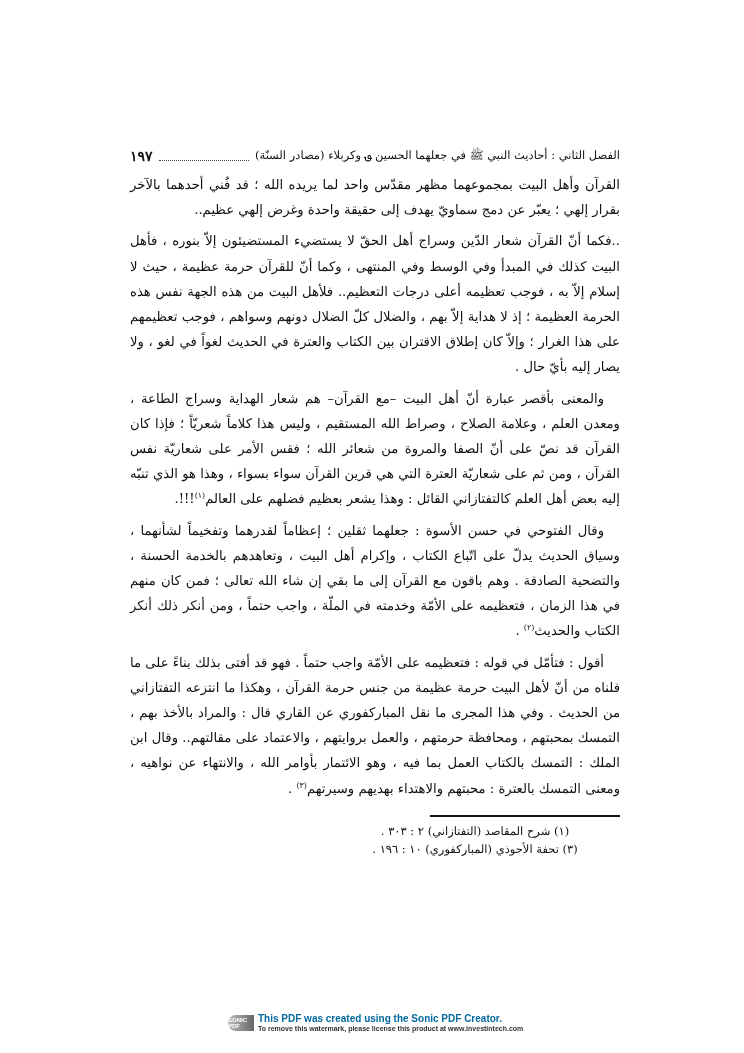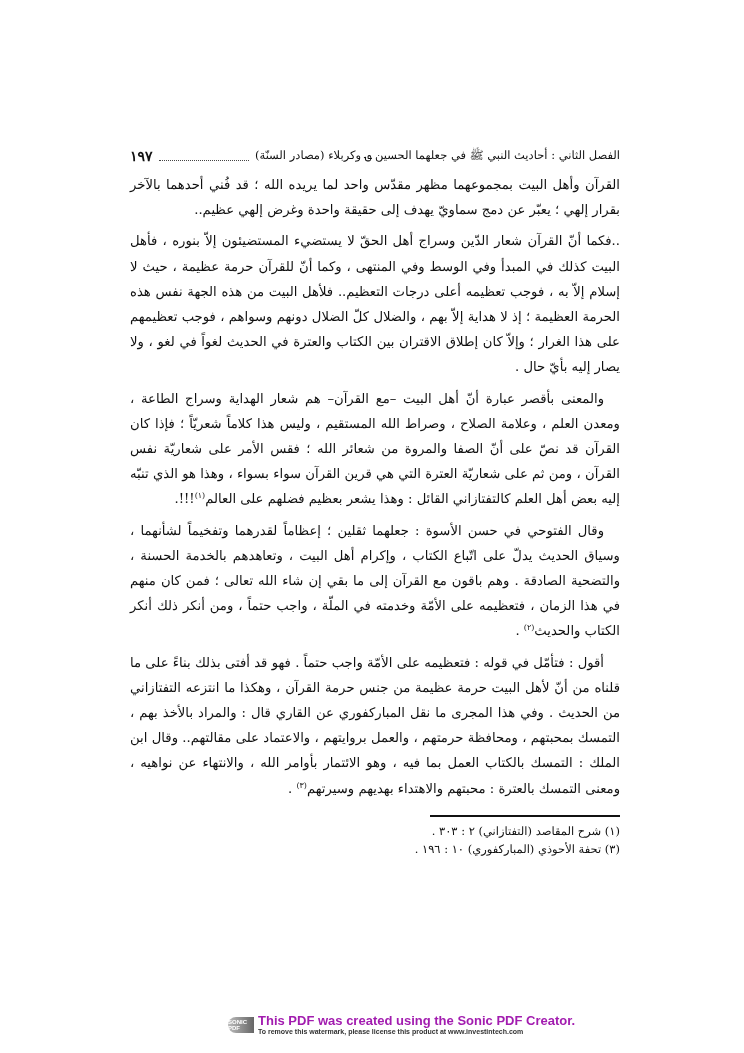--- a/index.html
+++ b/index.html
@@ -8,25 +8,25 @@
   .header { position:absolute; left:130px; top:144px; width:490px; height:24px; direction:rtl; display:flex; align-items:center; font-size:11.5px; }
   .header .title { white-space:nowrap; }
   .header .dots { flex:1; border-bottom:1px dotted #444; margin:0 6px; height:8px; }
   .header .pageno { font-size:14px; font-weight:bold; letter-spacing:2px; }
   .body { position:absolute; left:130px; top:172px; width:490px; direction:rtl; text-align:justify; font-size:13.2px; line-height:25.2px; }
   .body p { margin:0 0 6px 0; }
   .body p.indent { text-indent:16px; }
   sup { font-size:8px; line-height:0; }
   .fn-rule { position:absolute; left:430px; top:815px; width:190px; border-top:2px solid #111; }
   .footnotes { position:absolute; left:330px; top:822px; width:290px; direction:rtl; font-size:11.5px; line-height:18px; }
-  .footnotes div { white-space:nowrap; }
+  .footnotes div { white-space:nowrap;text-align:center; }
   .watermark { position:absolute; left:228px; top:1014px; display:flex; align-items:center; gap:4px; font-family:"Liberation Sans", sans-serif; }
   .wm-logo { width:26px; height:16px; border-radius:8px 0 0 8px; background:linear-gradient(90deg,#bbb,#666); color:#fff; font-size:6px; font-weight:bold; display:flex; align-items:center; justify-content:center; }
   .wm-text { display:flex; flex-direction:column; line-height:1; }
-  .wm-line1 { font-size:13px; font-weight:bold; color:#a21caf; }
+  .wm-line1 { font-size:10px; font-weight:bold; color:#0369a1; }
   .wm-line2 { font-size:7px; font-weight:bold; color:#333; margin-top:1px; }
 </style>
 </head>
 <body>
 
 <div class="page">
 
   <div class="header">
     <span class="title">الفصل الثاني : أحاديث النبي ﷺ في جعلهما الحسين ؈ وكربلاء (مصادر السنّة)</span>
     <span class="dots"></span>

